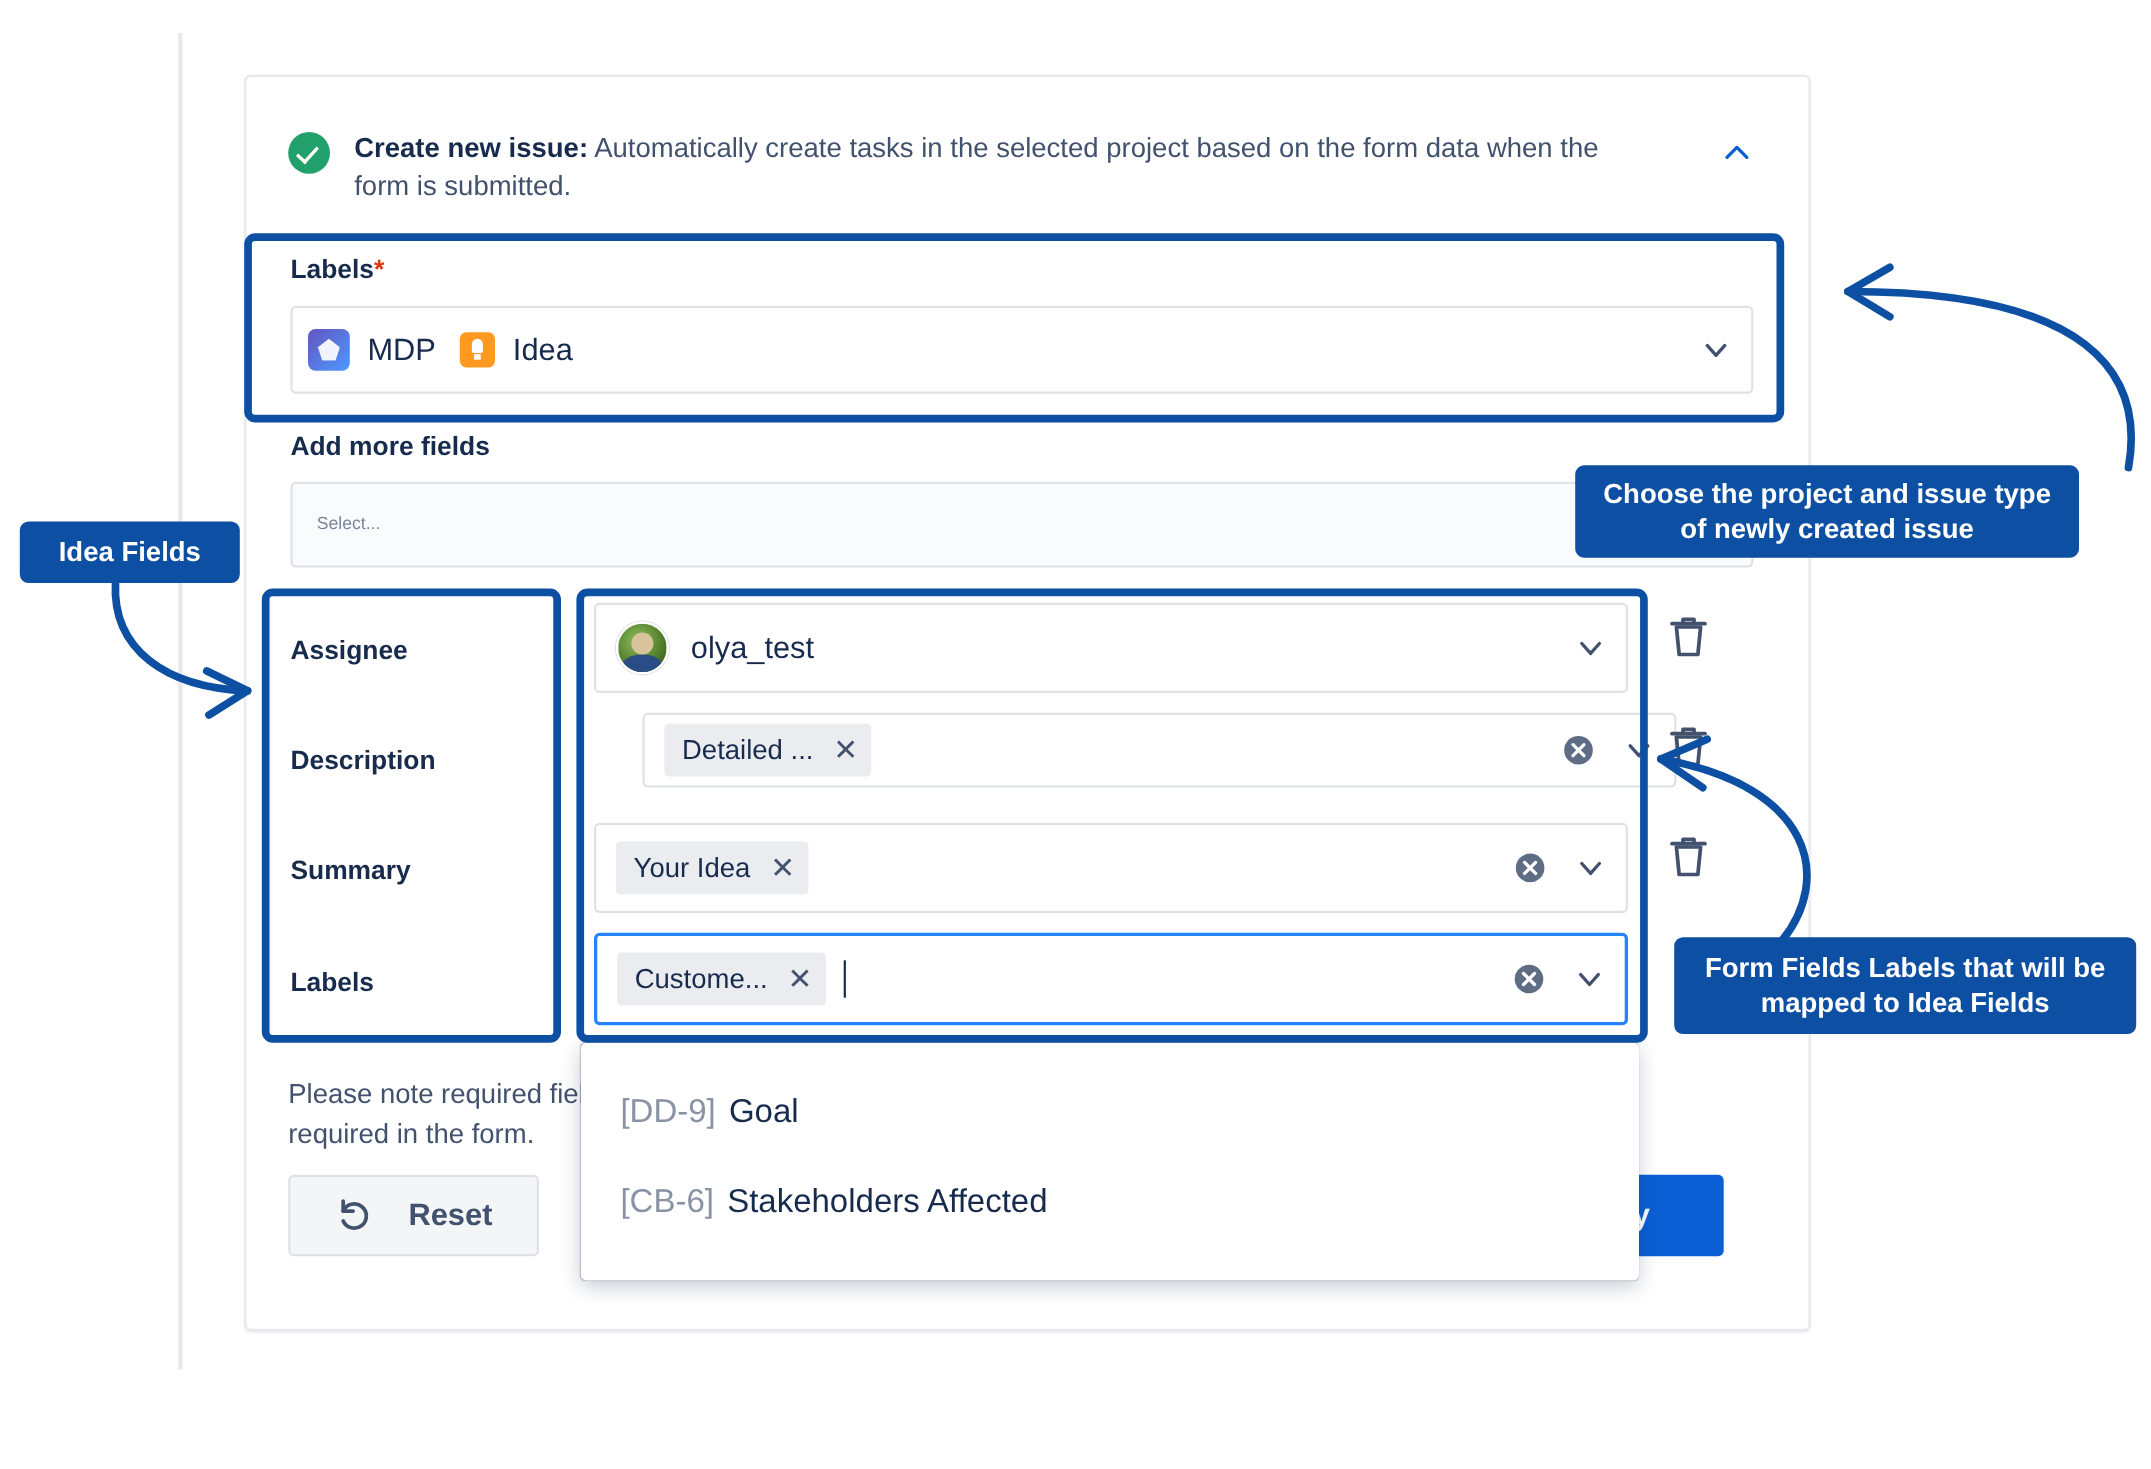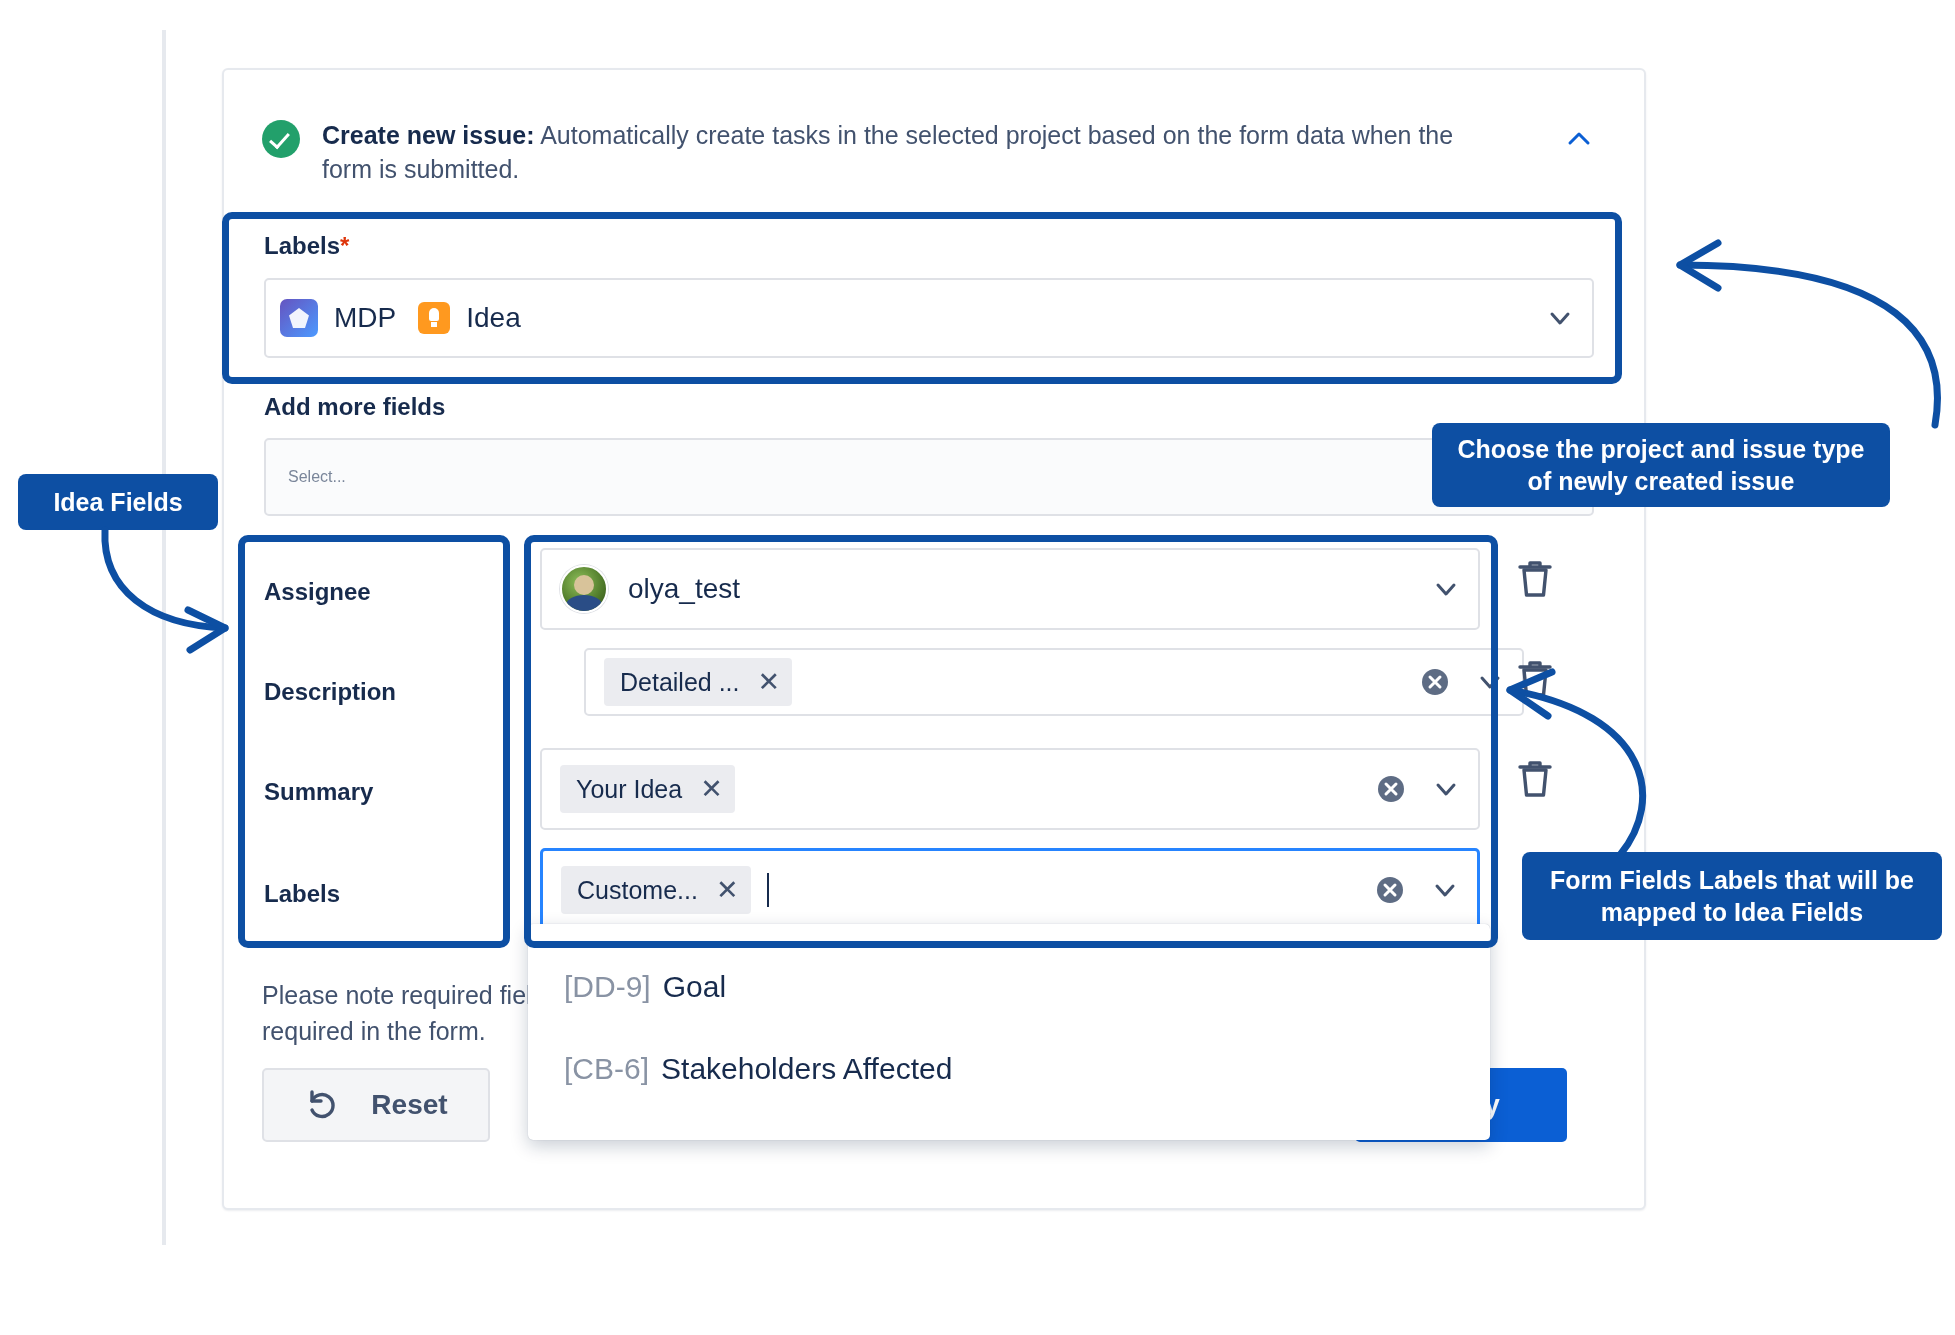--- a/index.html
+++ b/index.html
@@ -250,21 +250,21 @@
   .btn-reset .rlabel { margin-left: 16px; }
   .btn-apply {
     left: 1355px; top: 1068px; width: 212px; height: 74px;
     background: #0b5fd4; color: #ffffff;
   }
 
   
   .menu {
     position: absolute;
     left: 528px;
-    top: 924px;
+    top: 948px;
     width: 962px;
     height: 216px;
     background: #ffffff;
     border-radius: 5px;
     box-shadow: 0 6px 18px rgba(9,30,66,0.22), 0 0 1px rgba(9,30,66,0.3);
   }
   .menu-item {
     height: 82px;
     display: flex;
     align-items: center;

